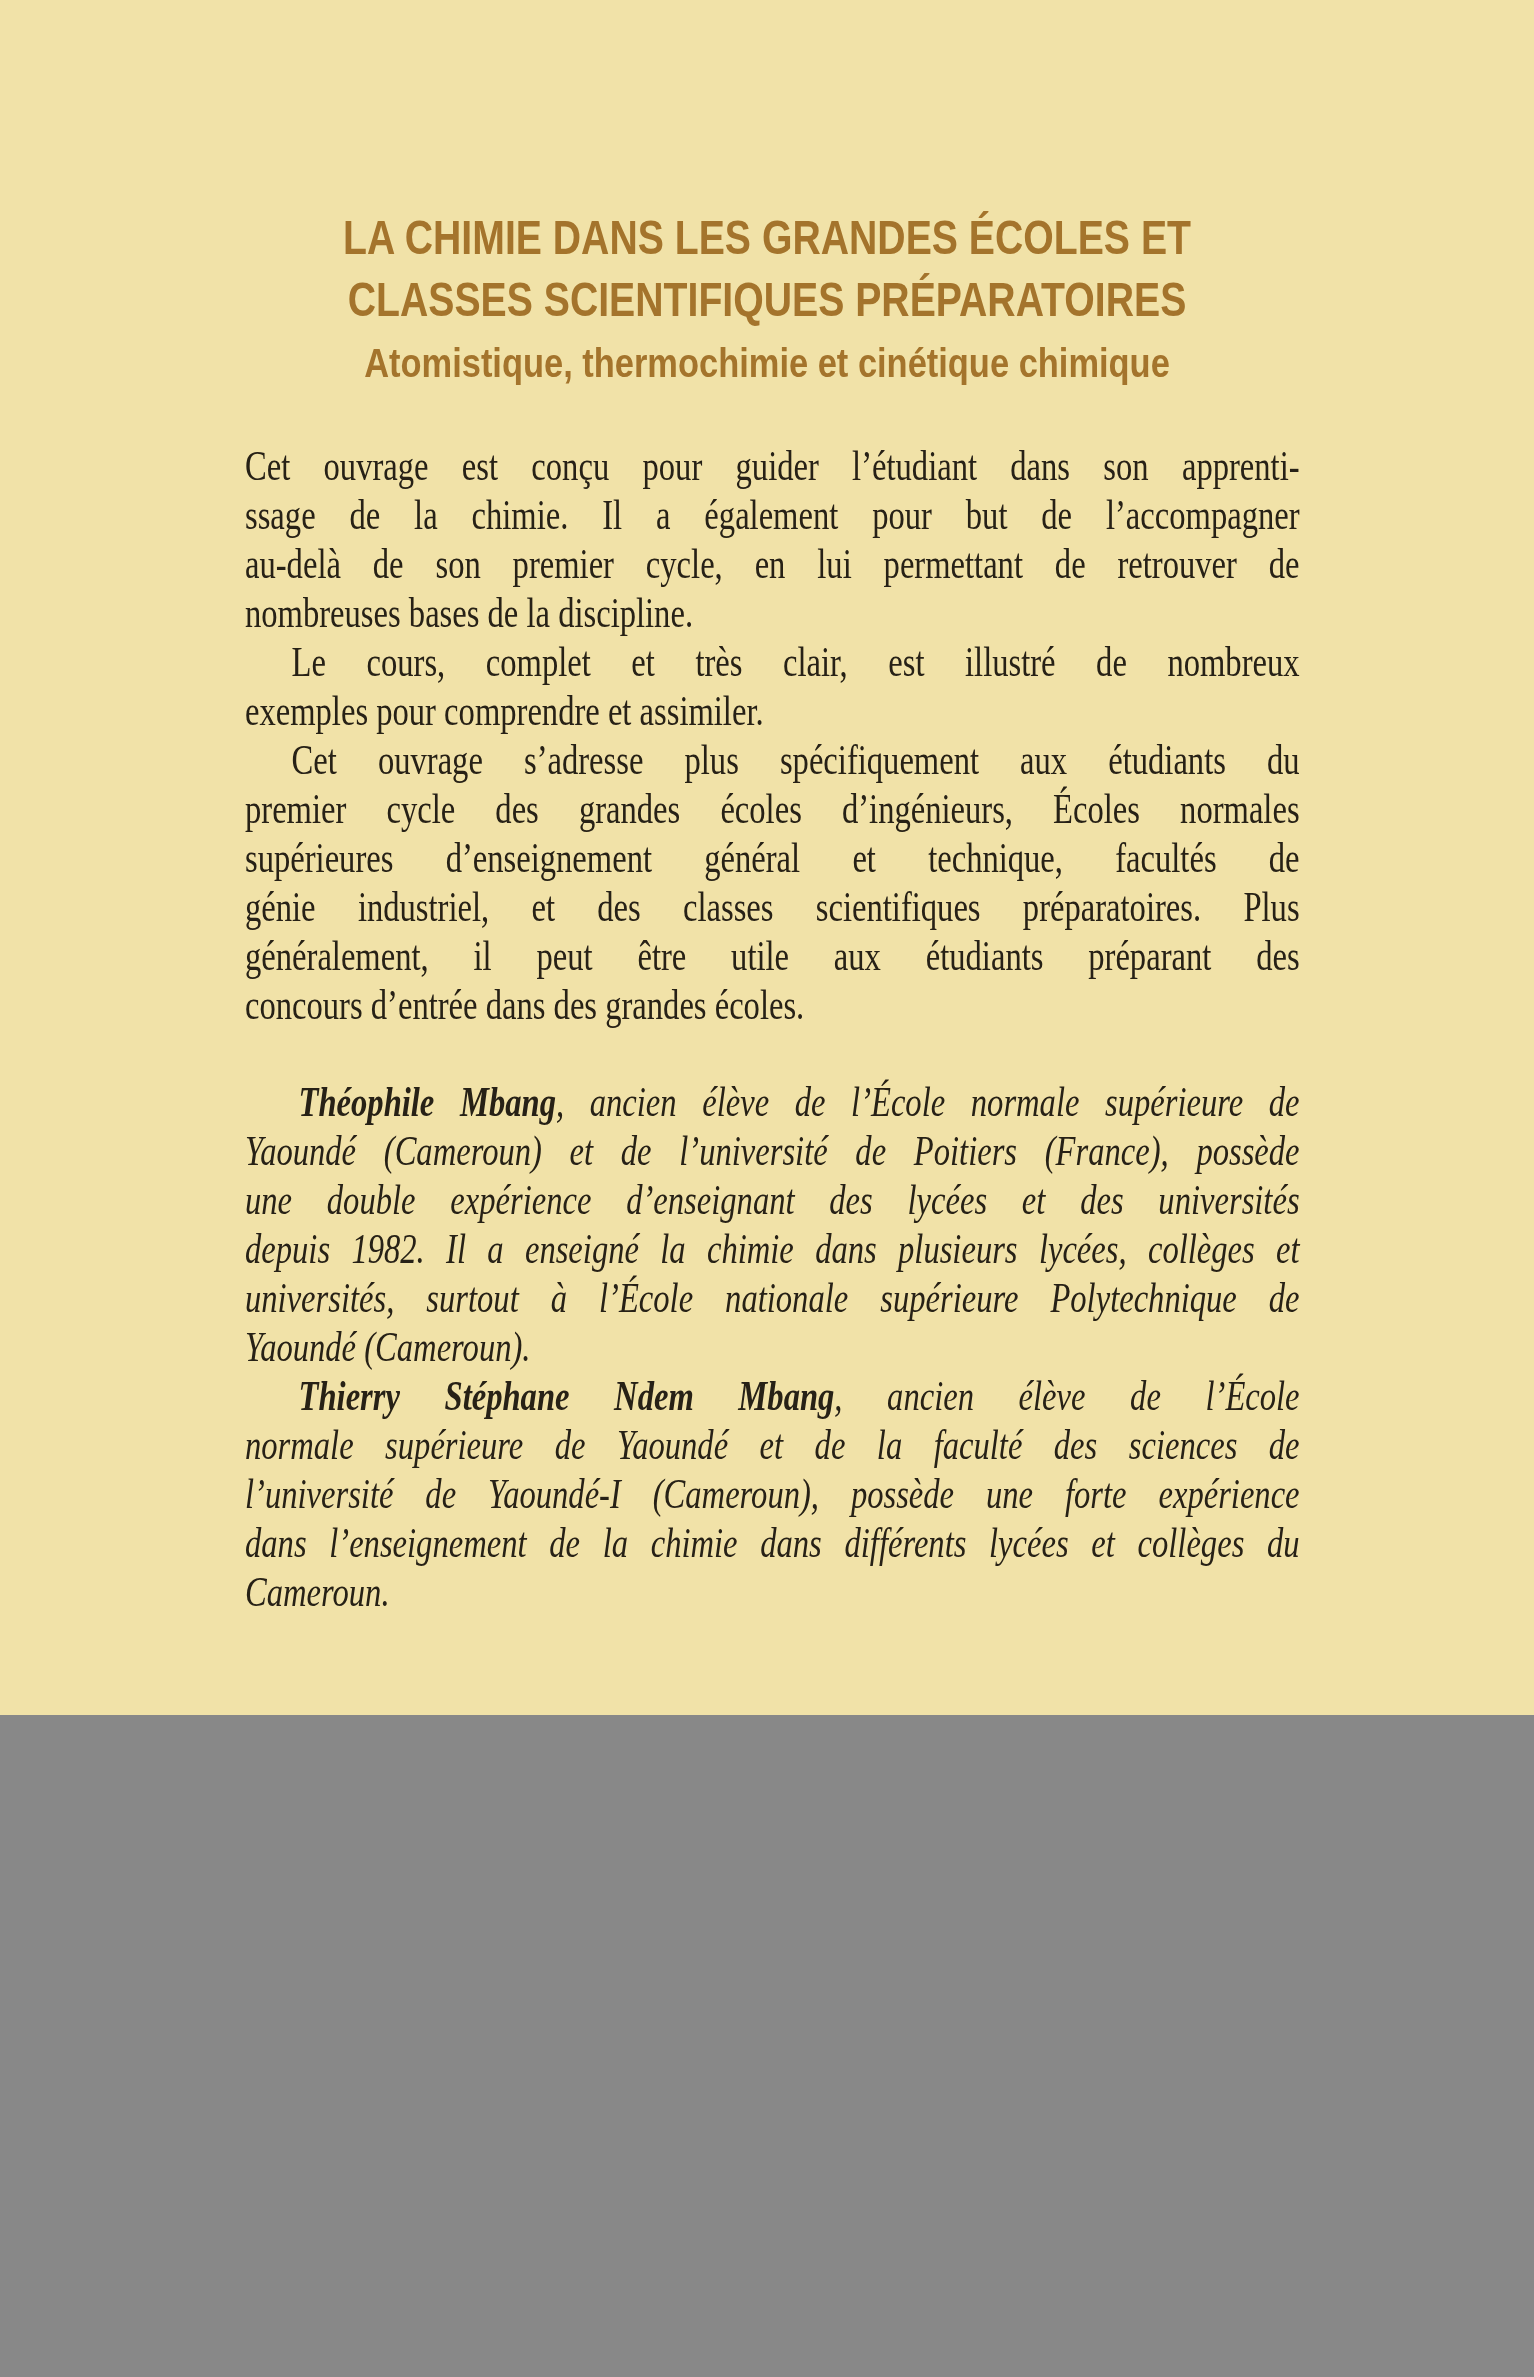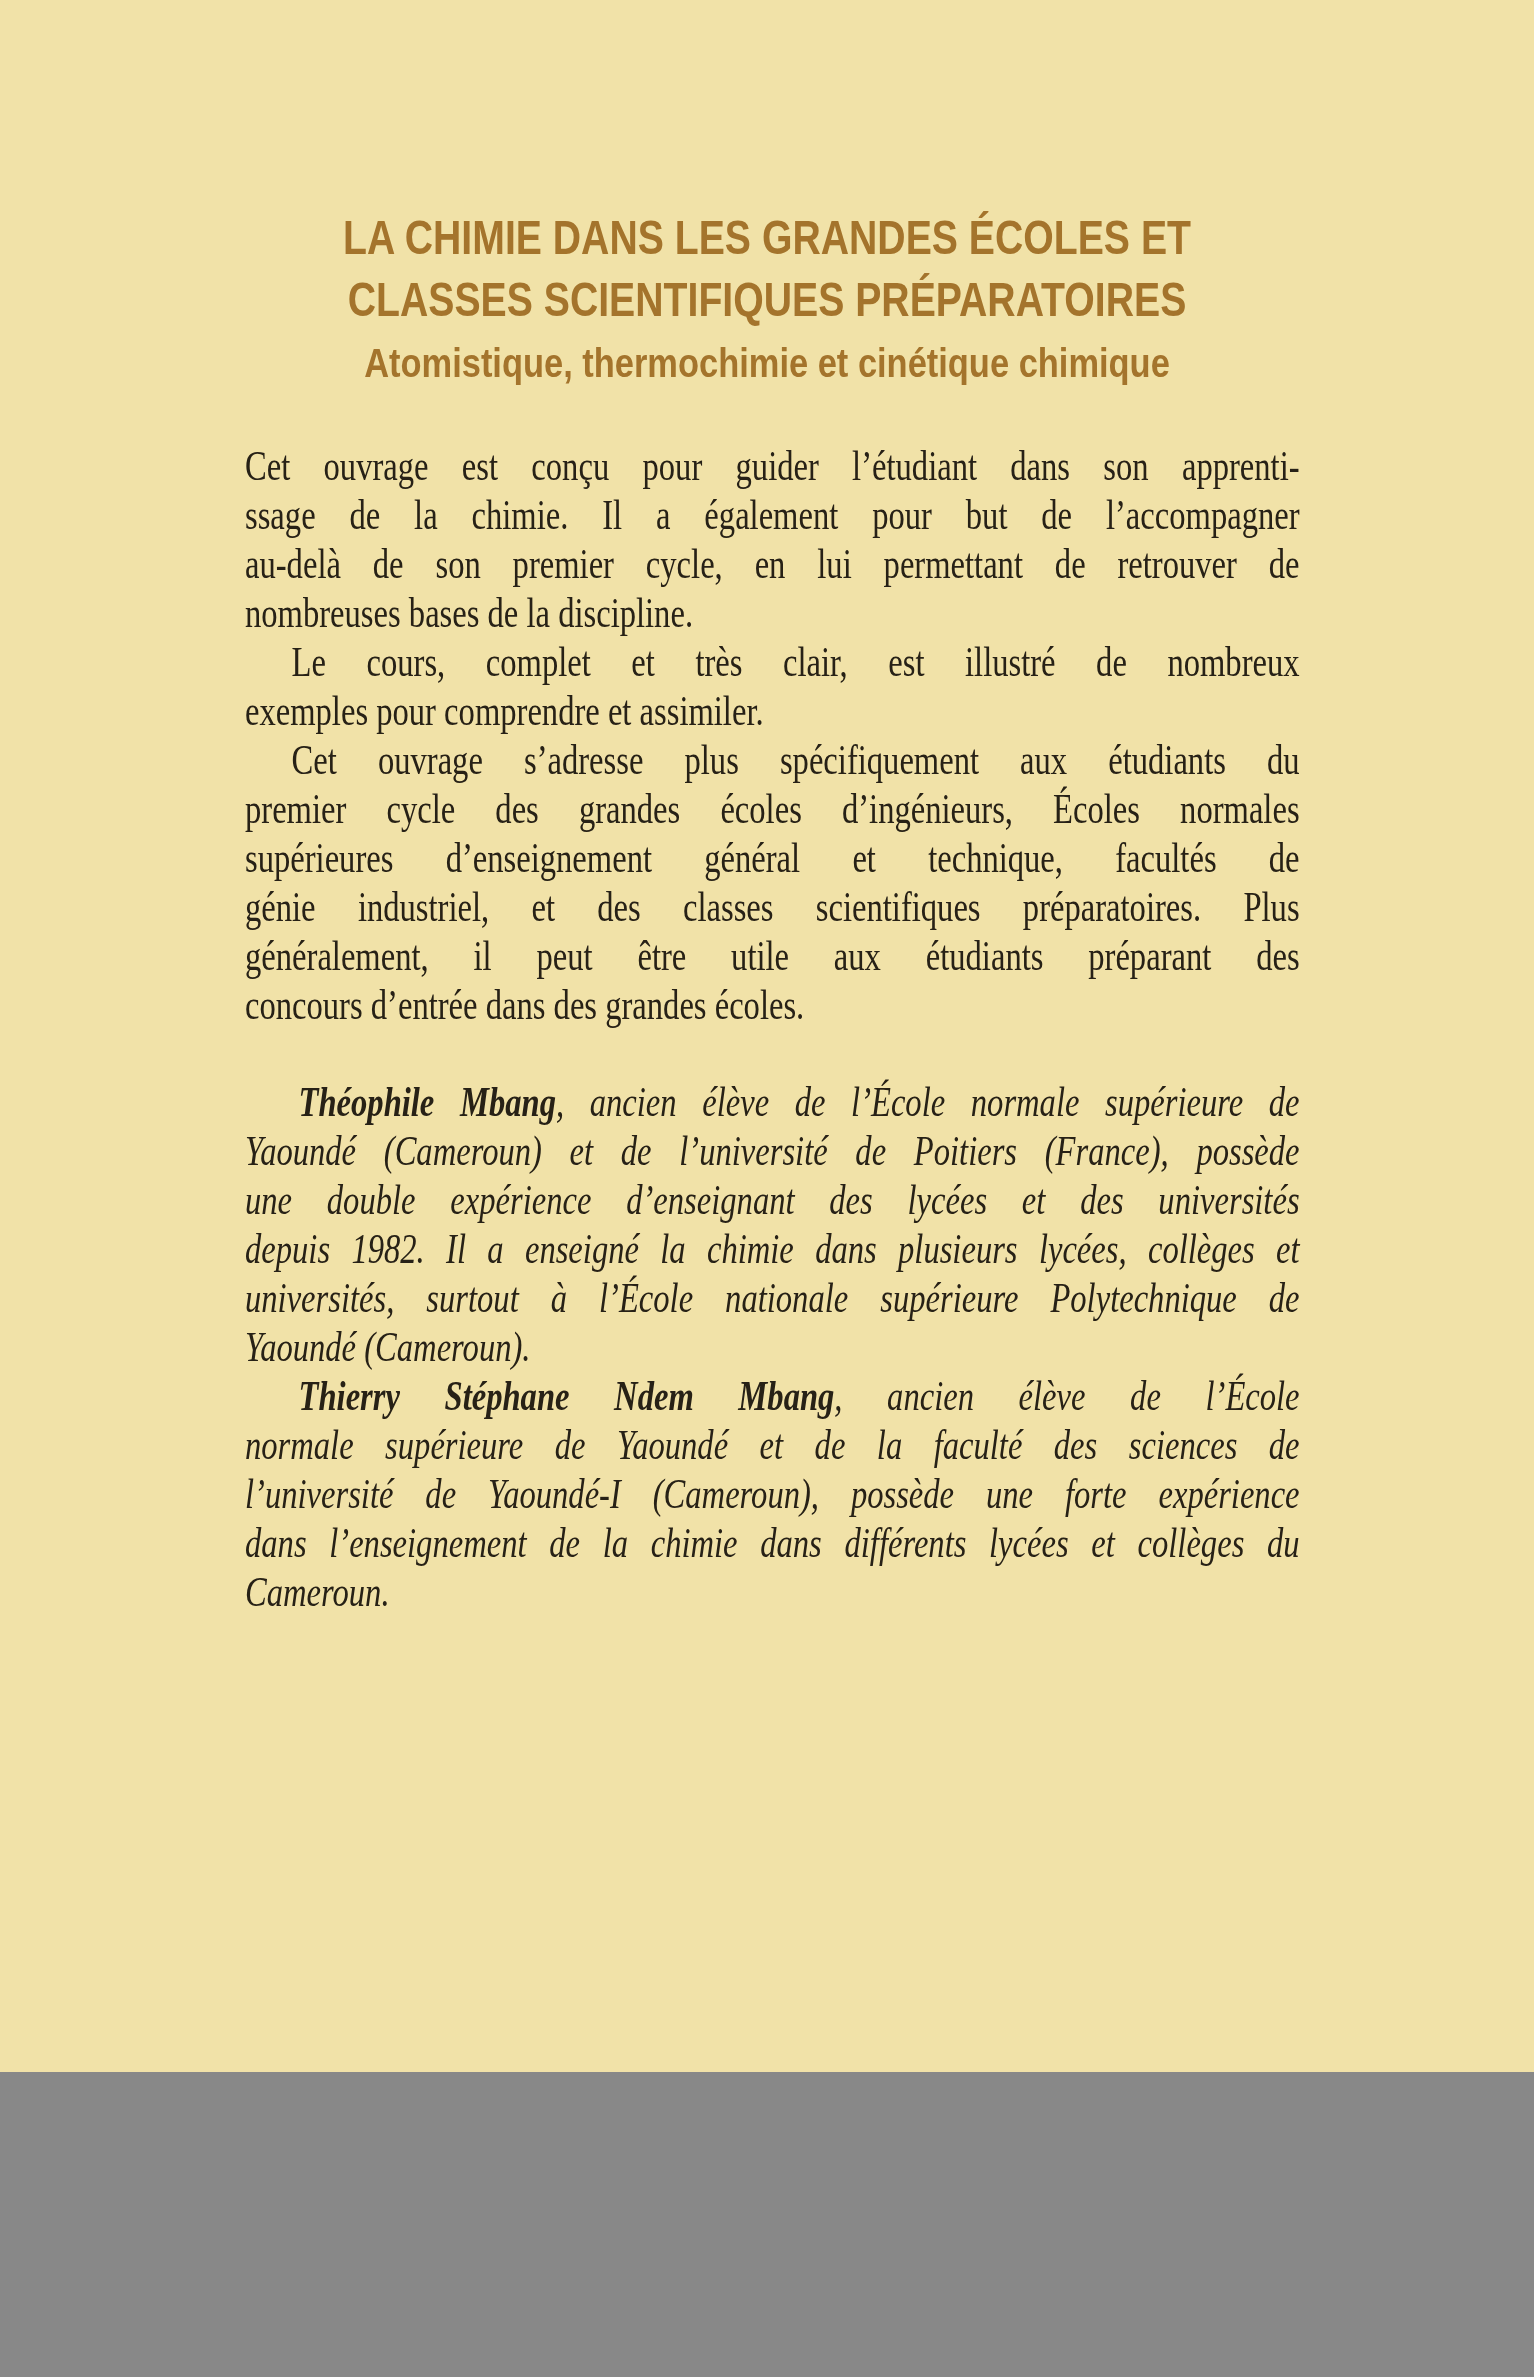--- a/index.html
+++ b/index.html
@@ -1,17 +1,17 @@
 <!DOCTYPE html>
 <html style="font-size:13.4px"><head>
 <meta charset="utf-8">
 <style>
   html,body { margin:0; padding:0; background:#888; }
   .page {
-    position:relative; width:1534px; height:2072px;
+    position:relative; width:1534px; height:1715px;
     background:#f1e2a8; overflow:hidden;
     font-family:"Liberation Serif", serif;
   }
   
   .title {
     position:absolute; left:0; top:206px; width:100%; margin:0;
     text-align:center; font-family:"Liberation Sans", sans-serif;
     font-weight:bold; font-size:49px; line-height:62px;
     color:#a4742c; transform:scaleX(0.80); transform-origin:50% 0;
   }

